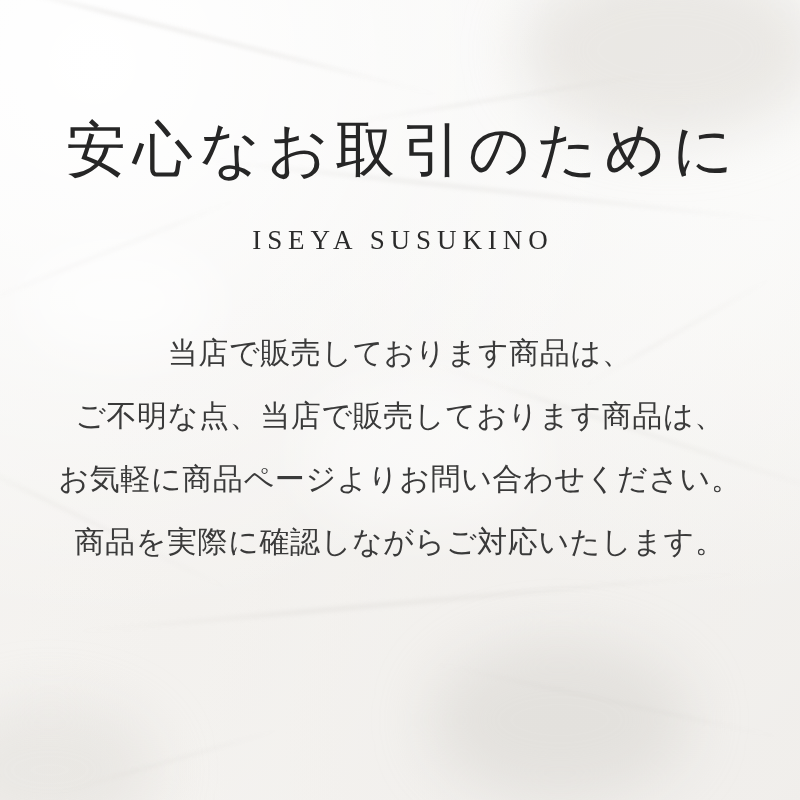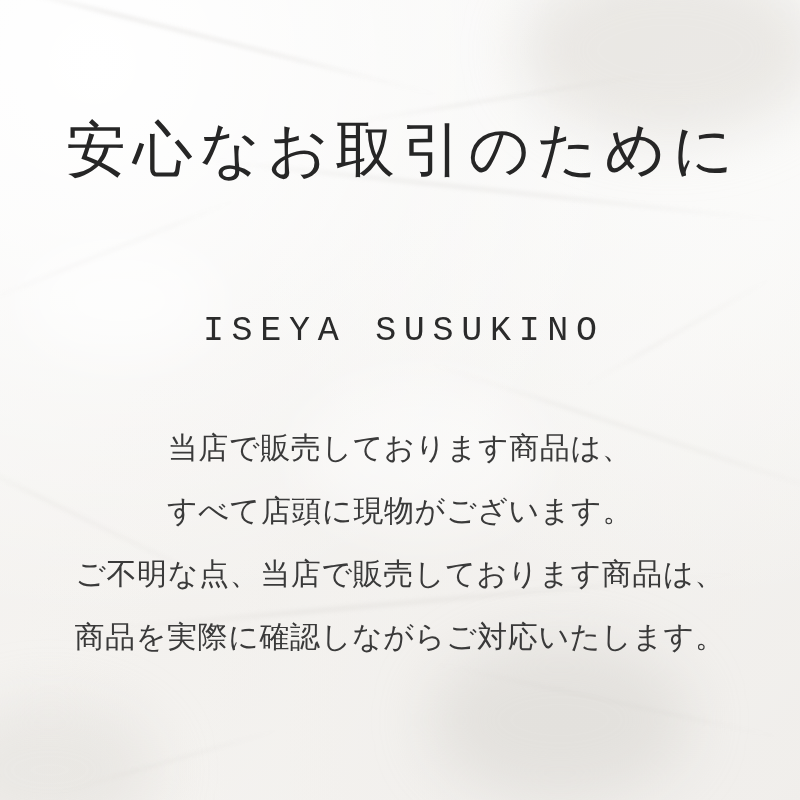--- a/index.html
+++ b/index.html
@@ -80,26 +80,25 @@
     line-height: 1.15;
     letter-spacing: 0.11em;
     color: #262626;
     text-align: center;
     white-space: nowrap;
     font-weight: 400;
     text-indent: 0.11em;
   }
 
   .subtitle {
-    font-family: Liberation Mono, monospace;
-    font-size: 35px;
+    font-family: Liberation Serif, serif;
+    font-size: 27px;
     letter-spacing: 0.22em;
     color: #2b2b2b;
     text-align: center;
-    margin-top: 86px;
     white-space: nowrap;
     text-indent: 0.22em;
   }
 
   .body-copy {
     margin-top: 82px;
     text-align: center;
     width: 100%;
   }
   .body-line {
@@ -136,19 +135,19 @@
   <div class="smudge s5"></div>
 
   <div class="content">
 
     <h1 class="headline">安心なお取引のために</h1>
 
     <div class="subtitle">ISEYA SUSUKINO</div>
 
     <div class="body-copy">
       <p class="body-line">当店で販売しております商品は、</p>
-      <p class="body-line">すべて店頭に現物がございます。</p>
       <p class="body-line">ご不明な点、当店で販売しております商品は、</p>
+      <p class="body-line">お気軽に商品ページよりお問い合わせください。</p>
       <p class="body-line">商品を実際に確認しながらご対応いたします。</p>
     </div>
 
   </div>
 </div>
 
 </body></html>

